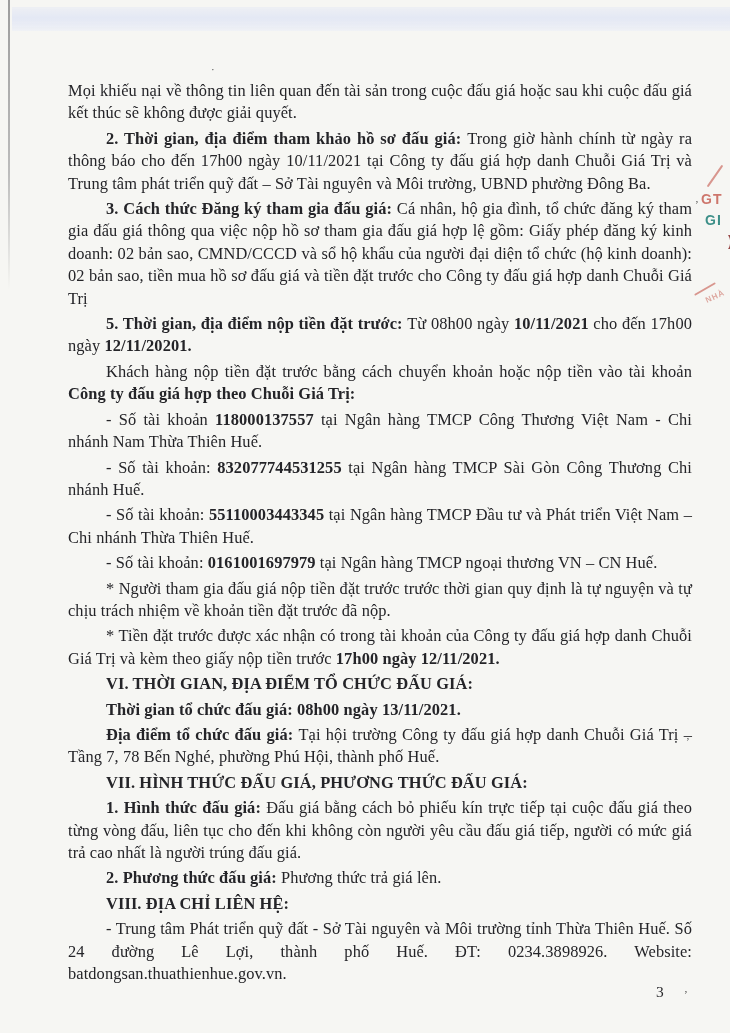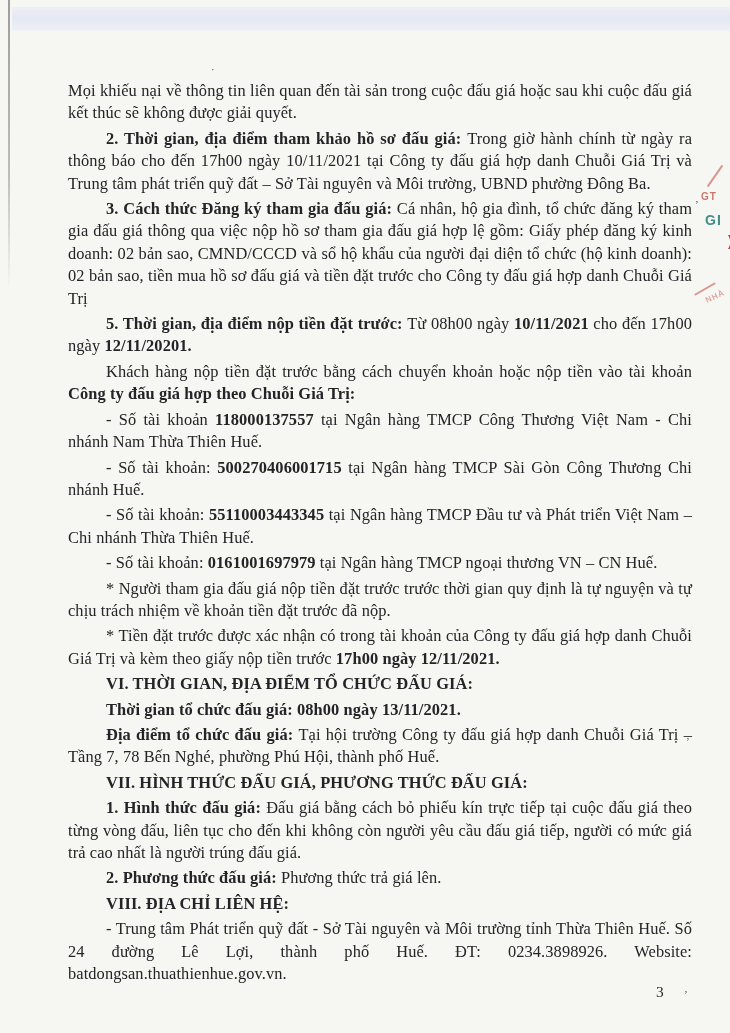--- a/index.html
+++ b/index.html
@@ -52,37 +52,37 @@
   <div class="top-band"></div>
   <div class="left-line"></div>
 
   <div class="doc-body">
       <p class="para"><span>Mọi khiếu nại về thông tin liên quan đến tài sản trong cuộc đấu giá hoặc sau khi cuộc đấu giá kết thúc sẽ không được giải quyết.</span></p>
       <p class="para indent"><span class="b">2. Thời gian, địa điểm tham khảo hồ sơ đấu giá: </span><span>Trong giờ hành chính từ ngày ra thông báo cho đến 17h00 ngày 10/11/2021 tại Công ty đấu giá hợp danh Chuỗi Giá Trị và Trung tâm phát triển quỹ đất – Sở Tài nguyên và Môi trường, UBND phường Đông Ba.</span></p>
       <p class="para indent"><span class="b">3. Cách thức Đăng ký tham gia đấu giá: </span><span>Cá nhân, hộ gia đình, tổ chức đăng ký tham gia đấu giá thông qua việc nộp hồ sơ tham gia đấu giá hợp lệ gồm: Giấy phép đăng ký kinh doanh: 02 bản sao, CMND/CCCD và sổ hộ khẩu của người đại diện tổ chức (hộ kinh doanh): 02 bản sao, tiền mua hồ sơ đấu giá và tiền đặt trước cho Công ty đấu giá hợp danh Chuỗi Giá Trị</span></p>
       <p class="para indent"><span class="b">5. Thời gian, địa điểm nộp tiền đặt trước: </span><span>Từ 08h00 ngày </span><span class="b">10/11/2021</span><span> cho đến 17h00 ngày </span><span class="b">12/11/20201.</span></p>
       <p class="para indent"><span>Khách hàng nộp tiền đặt trước bằng cách chuyển khoản hoặc nộp tiền vào tài khoản </span><span class="b">Công ty đấu giá hợp theo Chuỗi Giá Trị:</span></p>
       <p class="para indent"><span>- Số tài khoản </span><span class="b">118000137557</span><span> tại Ngân hàng TMCP Công Thương Việt Nam - Chi nhánh Nam Thừa Thiên Huế.</span></p>
-      <p class="para indent"><span>- Số tài khoản: </span><span class="b">500270406001715</span><span> tại Ngân hàng TMCP Sài Gòn Công Thương Chi nhánh Huế.</span></p>
+      <p class="para indent"><span>- Số tài khoản: </span><span class="b">832077744531255</span><span> tại Ngân hàng TMCP Sài Gòn Công Thương Chi nhánh Huế.</span></p>
       <p class="para indent"><span>- Số tài khoản: </span><span class="b">55110003443345</span><span> tại Ngân hàng TMCP Đầu tư và Phát triển Việt Nam – Chi nhánh Thừa Thiên Huế.</span></p>
       <p class="para indent"><span>- Số tài khoản: </span><span class="b">0161001697979</span><span> tại Ngân hàng TMCP ngoại thương VN – CN Huế.</span></p>
       <p class="para indent"><span class="i">* Người tham gia đấu giá nộp tiền đặt trước trước thời gian quy định là tự nguyện và tự chịu trách nhiệm về khoản tiền đặt trước đã nộp.</span></p>
       <p class="para indent"><span class="i">* Tiền đặt trước được xác nhận có trong tài khoản của Công ty đấu giá hợp danh Chuỗi Giá Trị và kèm theo giấy nộp tiền trước </span><span class="b i">17h00 ngày 12/11/2021.</span></p>
       <p class="para indent heading"><span class="b">VI. THỜI GIAN, ĐỊA ĐIỂM TỔ CHỨC ĐẤU GIÁ:</span></p>
       <p class="para indent"><span class="b">Thời gian tổ chức đấu giá: 08h00 ngày 13/11/2021.</span></p>
       <p class="para indent"><span class="b">Địa điểm tổ chức đấu giá: </span><span>Tại hội trường Công ty đấu giá hợp danh Chuỗi Giá Trị – Tầng 7, 78 Bến Nghé, phường Phú Hội, thành phố Huế.</span></p>
       <p class="para indent heading"><span class="b">VII. HÌNH THỨC ĐẤU GIÁ, PHƯƠNG THỨC ĐẤU GIÁ:</span></p>
       <p class="para indent"><span class="b">1. Hình thức đấu giá: </span><span>Đấu giá bằng cách bỏ phiếu kín trực tiếp tại cuộc đấu giá theo từng vòng đấu, liên tục cho đến khi không còn người yêu cầu đấu giá tiếp, người có mức giá trả cao nhất là người trúng đấu giá.</span></p>
       <p class="para indent"><span class="b">2. Phương thức đấu giá: </span><span>Phương thức trả giá lên.</span></p>
       <p class="para indent heading"><span class="b">VIII. ĐỊA CHỈ LIÊN HỆ:</span></p>
       <p class="para indent"><span>- Trung tâm Phát triển quỹ đất - Sở Tài nguyên và Môi trường tỉnh Thừa Thiên Huế. Số 24 đường Lê Lợi, thành phố Huế. ĐT: 0234.3898926. Website: batdongsan.thuathienhue.gov.vn.</span></p>
     </div>
 
   <div class="stamp-layer">
-      <span class="stamp-frag" style="left: 701px; top: 191px; font-size: 10px; color: rgb(196, 87, 75);">GT</span>
+      <span class="stamp-frag" style="left: 701px; top: 191px; font-size: 14px; color: rgb(196, 87, 75);">GT</span>
       <span class="stamp-frag" style="left: 705px; top: 212px; font-size: 14px; color: #0f766e;">GI</span>
       <span class="stamp-frag" style="left: 728px; top: 233px; font-size: 14px; color: #7f1d1d;">)AI</span>
       <span class="stamp-frag" style="left: 732px; top: 253px; font-size: 14px; color: rgb(196, 87, 75); text-align: right;">GIÁ</span>
       <span class="stamp-frag" style="left: 705px; top: 292px; font-size: 8px; color: rgb(196, 87, 75); transform: rotate(-25deg); opacity: 0.5;">NHÀ</span>
       <div class="stamp-slash" style="left: 714px; top: 163px; height: 26px; background: rgb(196, 87, 75); transform: rotate(35deg);"></div>
       <div class="stamp-slash" style="left: 704px; top: 277px; height: 24px; background: rgb(196, 87, 75); transform: rotate(60deg);"></div>
     </div>
 
   <div class="page-number">3</div>
   <div class="page-tick">ʼ</div>

